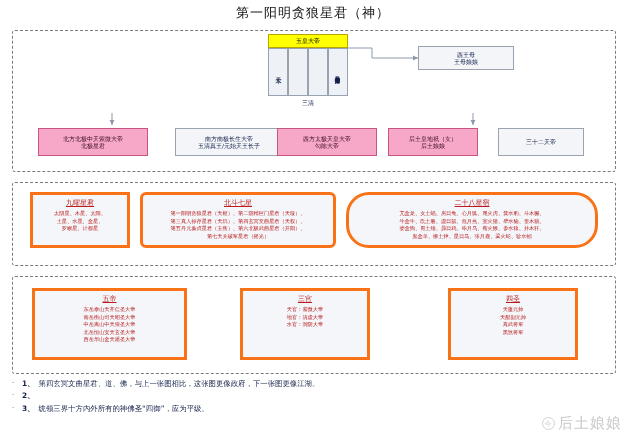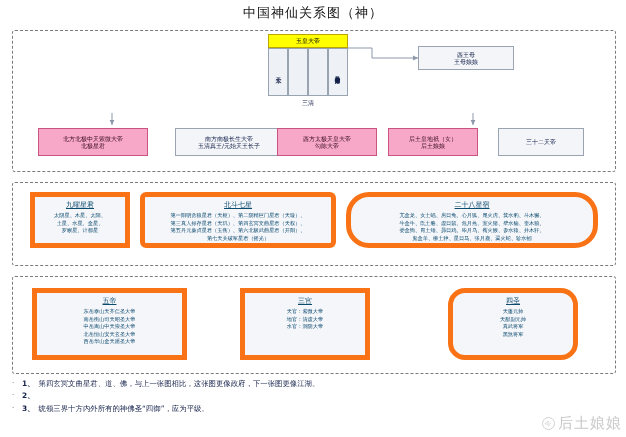--- a/index.html
+++ b/index.html
@@ -51,22 +51,22 @@
   }
   .vtwo{
     writing-mode:vertical-rl;text-orientation:upright;
     font-size:5.5px;line-height:1.1;white-space:nowrap;
     display:flex;gap:1px;
   }
 
   
   .panel{
     position:absolute;box-sizing:border-box;
-    border:5px solid #f97316;background:#f4f6fa;
-    color:#0c4a6e;padding:3px 4px;text-align:center;
+    border:3px solid #f97316;background:#f4f6fa;
+    color:#b91c1c;padding:3px 4px;text-align:center;
   }
   .panel .hd{
     font-size:7px;text-decoration:underline;margin-bottom:2px;display:block;
   }
   .panel .row{font-size:5.2px;line-height:1.45;display:block;white-space:nowrap;}
 
   
   .notes{position:absolute;left:8px;top:378px;width:610px;}
   .note{
     display:flex;align-items:flex-start;gap:4px;
@@ -86,21 +86,21 @@
   }
 
   
   svg.links{position:absolute;left:0;top:0;width:626px;height:437px;pointer-events:none;}
 </style>
 </head>
 <body>
 
 <div id="canvas">
 
-  <div class="title">中国神仙关系图（神）</div>
+  <div class="title">第一阳明贪狼星君（神）</div>
 
   <div class="dashframe" style="left:12px;top:30px;width:602px;height:140px;"></div>
 
   <svg class="links">
 
     <path d="M348,48 L372,48 L372,58 L418,58" stroke="#8d98ab" stroke-width="1" fill="none"></path>
     <polygon points="418,58 413,55.6 413,60.4" fill="#8d98ab"></polygon>
 
     <path d="M112,113 L112,125" stroke="#8d98ab" stroke-width="1" fill="none"></path>
     <polygon points="112,125 109.6,120 114.4,120" fill="#8d98ab"></polygon>
@@ -193,21 +193,21 @@
     <span class="row">西岳华山金天愿圣大帝</span>
   </div>
 
   <div class="panel" style="left:240px;top:288px;width:130px;height:72px;">
     <span class="hd">三官</span>
     <span class="row">天官：紫微大帝</span>
     <span class="row">地官：清虚大帝</span>
     <span class="row">水官：洞阴大帝</span>
   </div>
 
-  <div class="panel" style="left:448px;top:288px;width:130px;height:72px;border-radius:17px;">
+  <div class="panel" style="left:448px;top:288px;width:130px;height:72px;">
     <span class="hd">四圣</span>
     <span class="row">天蓬元帅</span>
     <span class="row">天猷副元帅</span>
     <span class="row">真武将军</span>
     <span class="row">黑煞将军</span>
   </div>
 
   <div class="notes">
     <div class="note">
       <span class="bullet">·</span>

